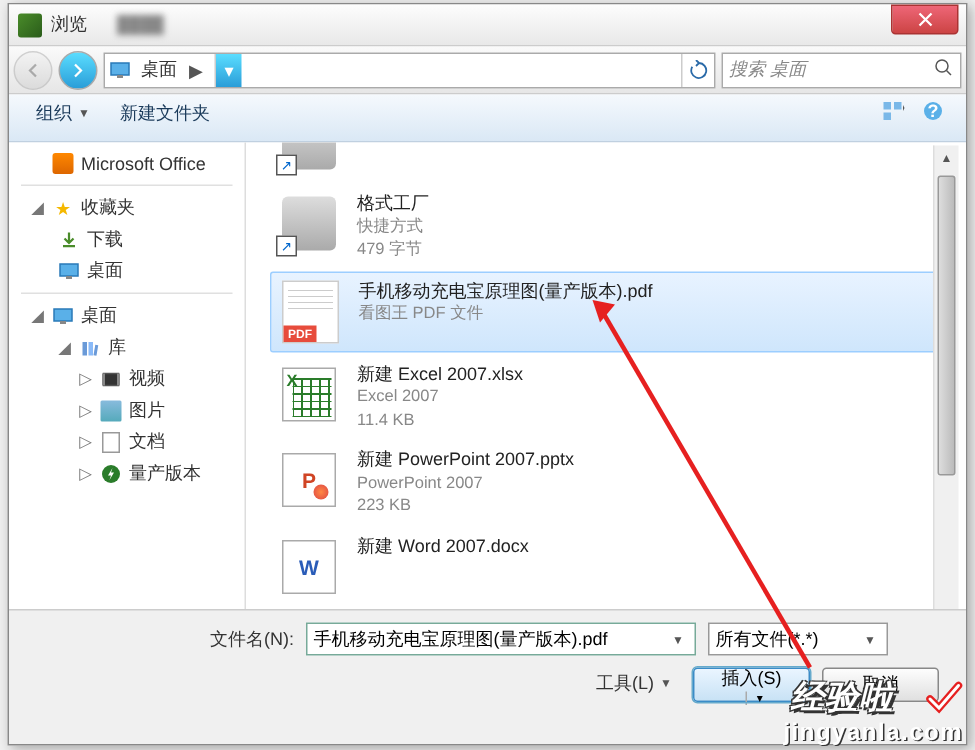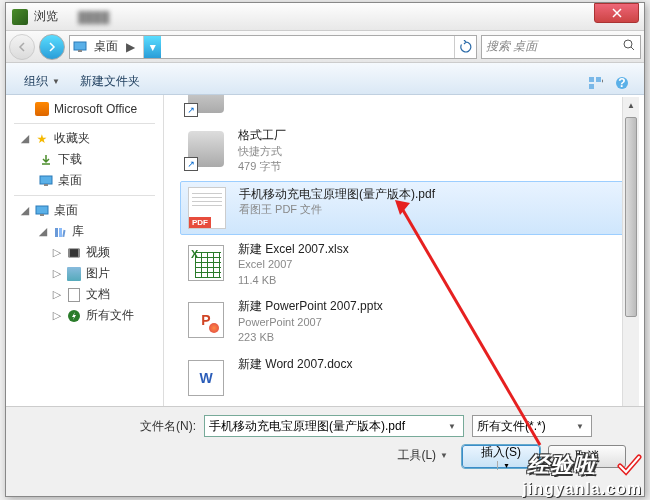--- a/index.html
+++ b/index.html
@@ -20,21 +20,21 @@
     .breadcrumb-bar { flex: 1; display: flex; align-items: center; height: 24px; border: 1px solid #aaa; background: #fff; gap: 4px; }
     .breadcrumb-icon { width: 20px; height: 20px; display: flex; align-items: center; justify-content: center; color: #777; }
     .breadcrumb-text { color: #333; }
     .breadcrumb-arrow { color: #555; padding: 0 4px; }
     .breadcrumb-refresh { margin-left: auto; width: 22px; height: 22px; display: flex; align-items: center; justify-content: center; border-left: 1px solid #ccc; }
     .breadcrumb-dd { width: 18px; display: flex; align-items: center; justify-content: center; border-left: 1px solid #ccc; height: 22px; background: linear-gradient(#5addff, #2a9dd8); color: #fff; }
     .searchbox { width: 160px; height: 24px; border: 1px solid #aaa; display: flex; align-items: center; background: #fff; padding: 0 4px; gap: 20px; }
     .search-placeholder { color: #888; font-style: italic; flex: 1; }
     .search-icon { color: #555; }
     
-    .toolbar { height: 32px; background: linear-gradient(#f5f9fd, #dae8f5); border-bottom: 1px solid #c0d0e0; display: flex; align-items: flex-end; padding: 0 10px; gap: 4px; }
+    .toolbar { height: 32px; background: linear-gradient(#f5f9fd, #dae8f5); border-bottom: 1px solid #c0d0e0; display: flex; align-items: flex-start; padding: 0 10px; gap: 4px; }
     .tool-item { display: flex; align-items: center; gap: 4px; padding: 4px 8px; color: #1a3a5a; cursor: pointer; }
     .tool-dd { font-size: 8px; color: #555; }
     .toolbar-right { margin-left: auto; display: flex; gap: 2px; }
     .mini-btn { width: 24px; height: 22px; border: 1px solid transparent; border-radius: 2px; display: flex; align-items: center; justify-content: center; }
     
     .content { display: flex; height: 330px; }
     .tree { width: 158px; border-right: 1px solid #ddd; padding: 4px 0; overflow: hidden; background: #fff; }
     .tree-item { display: flex; align-items: center; padding: 2px 4px 2px 14px; gap: 4px; color: #333; white-space: nowrap; }
     .tree-item.sub { padding-left: 32px; align-items: center; }
     .tree-item.header { padding-left: 14px; }
@@ -255,21 +255,21 @@
         <span>文档</span>
       </div>
       <div class="tree-item sub" style="padding-left:46px">
         <span class="tree-exp">▷</span>
         <span class="tree-icon">
             <svg width="14" height="14" viewBox="0 0 14 14">
               <circle cx="7" cy="7" r="6" fill="#2a7c2a"></circle>
               <path d="M8 3L5 8H7L6 11L9 6H7Z" fill="#fff"></path>
             </svg>
           </span>
-        <span>所有文件</span>
+        <span>量产版本</span>
       </div>
     </div>
 
     <div class="filelist">
       <div class="file-row" style="margin-top:-30px">
         <div class="thumb thumb-shortcut">
             <div class="thumb-app"></div>
           </div>
 
       </div>

